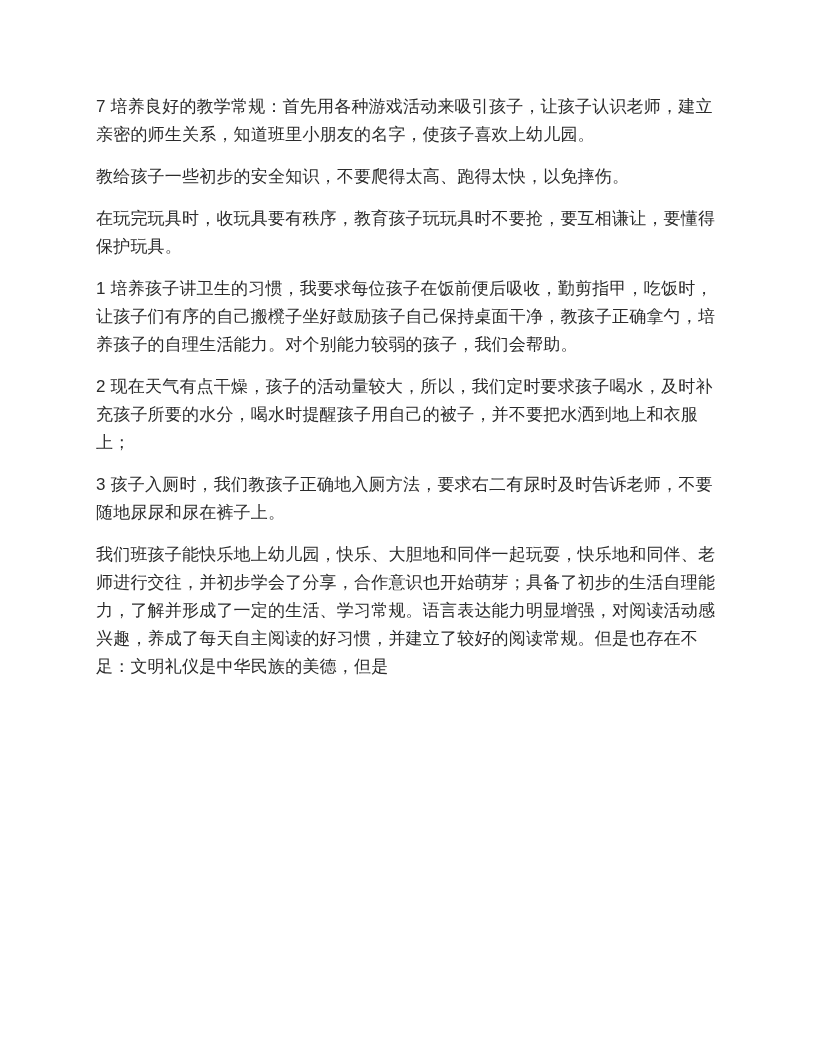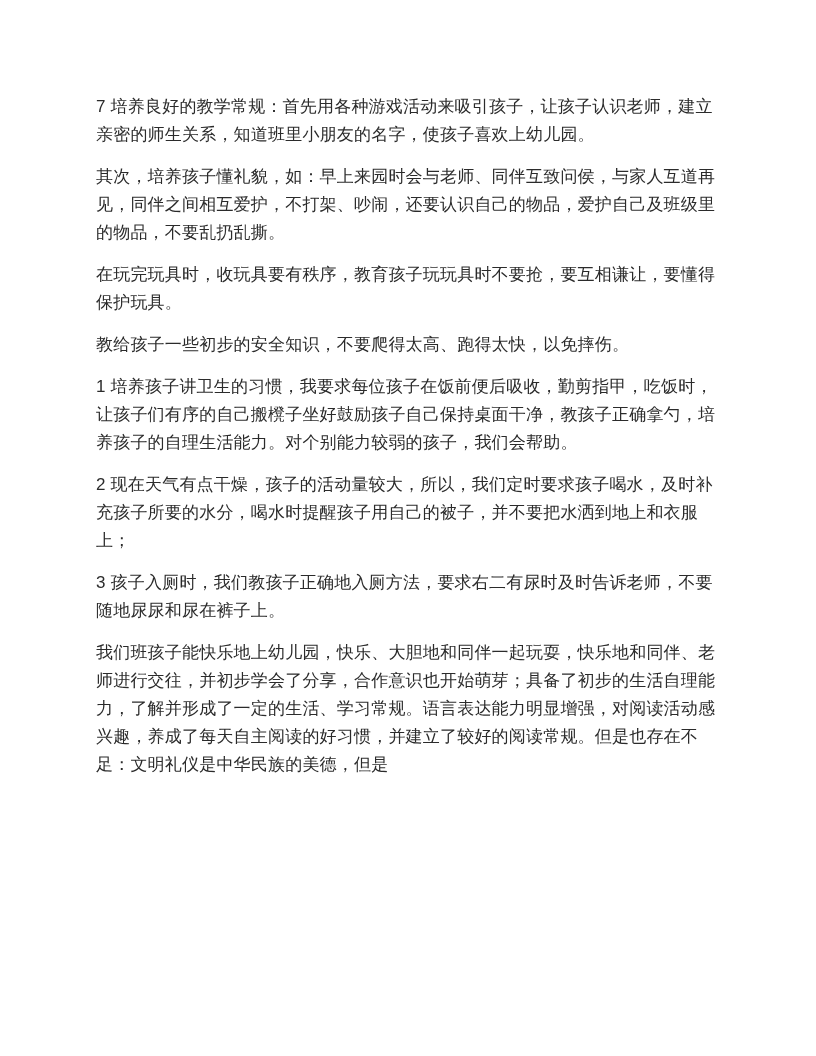--- a/index.html
+++ b/index.html
@@ -27,21 +27,20 @@
       text-align: left;
       word-break: break-all;
     }
   </style>
 </head>
 <body>
 
 <div class="page">
   <div class="doc-body">
     <p>7 培养良好的教学常规：首先用各种游戏活动来吸引孩子，让孩子认识老师，建立亲密的师生关系，知道班里小朋友的名字，使孩子喜欢上幼儿园。</p>
-    <p>其次，培养孩子懂礼貌，如：早上来园时会与老师、同伴互致问侯，与家人互道再见，同伴之间相互爱护，不打架、吵闹，还要认识自己的物品，爱护自己及班级里的物品，不要乱扔乱撕。</p>
+    <p>教给孩子一些初步的安全知识，不要爬得太高、跑得太快，以免摔伤。</p>
     <p>在玩完玩具时，收玩具要有秩序，教育孩子玩玩具时不要抢，要互相谦让，要懂得保护玩具。</p>
-    <p>教给孩子一些初步的安全知识，不要爬得太高、跑得太快，以免摔伤。</p>
     <p>1 培养孩子讲卫生的习惯，我要求每位孩子在饭前便后吸收，勤剪指甲，吃饭时，让孩子们有序的自己搬櫈子坐好鼓励孩子自己保持桌面干净，教孩子正确拿勺，培养孩子的自理生活能力。对个别能力较弱的孩子，我们会帮助。</p>
     <p>2 现在天气有点干燥，孩子的活动量较大，所以，我们定时要求孩子喝水，及时补充孩子所要的水分，喝水时提醒孩子用自己的被子，并不要把水洒到地上和衣服上；</p>
     <p>3 孩子入厕时，我们教孩子正确地入厕方法，要求右二有尿时及时告诉老师，不要随地尿尿和尿在裤子上。</p>
     <p>我们班孩子能快乐地上幼儿园，快乐、大胆地和同伴一起玩耍，快乐地和同伴、老师进行交往，并初步学会了分享，合作意识也开始萌芽；具备了初步的生活自理能力，了解并形成了一定的生活、学习常规。语言表达能力明显增强，对阅读活动感兴趣，养成了每天自主阅读的好习惯，并建立了较好的阅读常规。但是也存在不足：文明礼仪是中华民族的美德，但是</p>
   </div>
 </div>
 
 </body></html>

